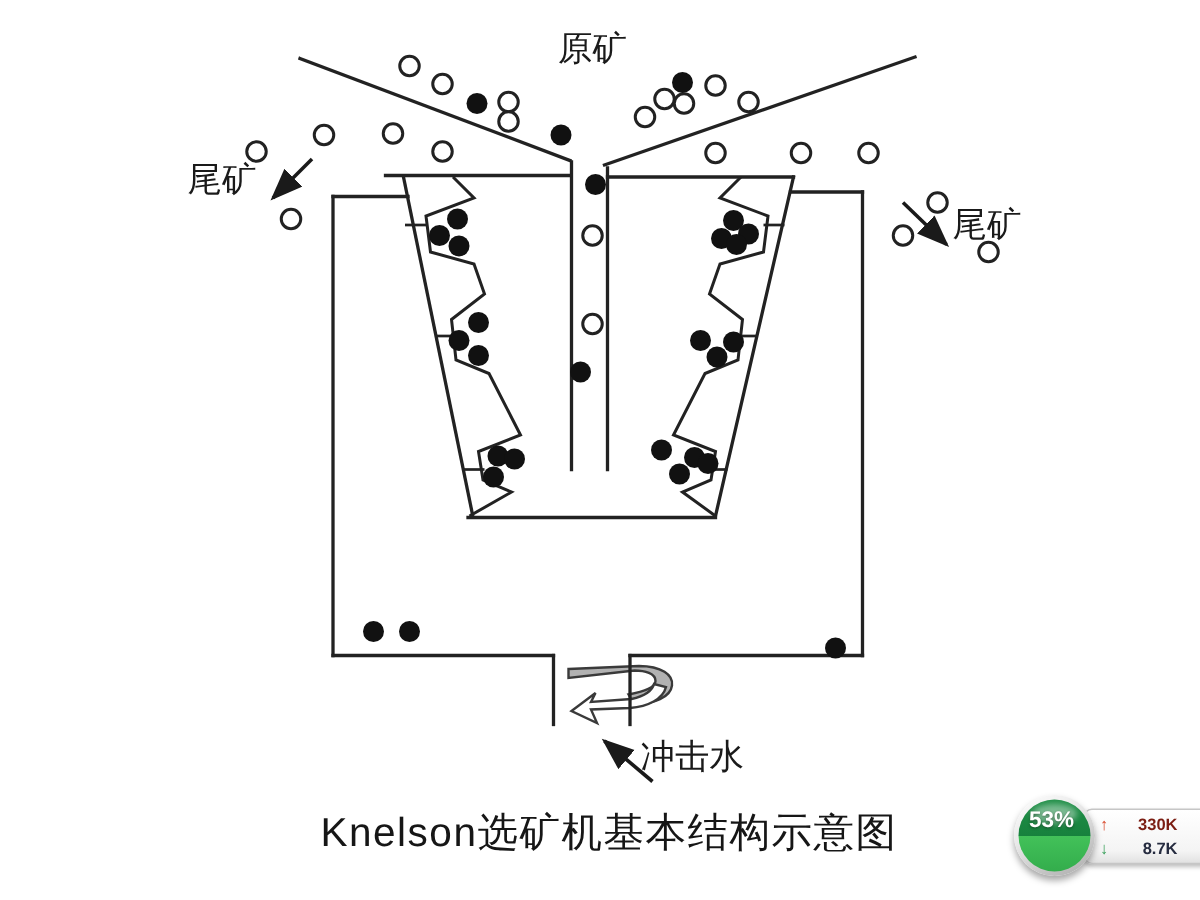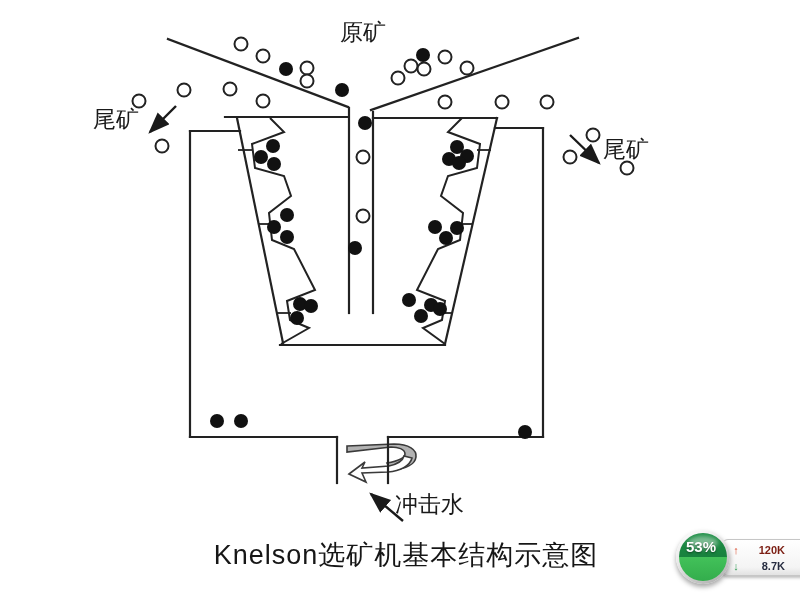--- a/index.html
+++ b/index.html
@@ -1,20 +1,20 @@
 <!DOCTYPE html>
 <html><head>
 <meta charset="utf-8">
 <style>
   html,body{margin:0;padding:0;}
   body{
     width:800px;height:600px;position:relative;overflow:hidden;
     background:#ffffff;font-family:"Liberation Sans","DejaVu Sans",sans-serif;
   }
-  .stage{position:absolute;inset:0;}
+  .stage{position:absolute;inset:0;padding-left:32px;}
   svg text{user-select:none;}
   .diagram-line{stroke:#222;stroke-width:2.2;fill:none;stroke-linecap:square;}
   .zigzag{stroke:#222;stroke-width:2;fill:none;stroke-linejoin:miter;}
   .tick{stroke:#222;stroke-width:1.8;}
   .flow-arrow{stroke:#1a1a1a;stroke-width:2.4;fill:none;}
   .cjk-label{font-family:"Liberation Serif","DejaVu Serif",serif;font-size:23px;fill:#1a1a1a;}
   .caption{
     position:absolute;top:537px;left:6px;width:800px;text-align:center;
     font-size:27px;color:#161616;letter-spacing:1px;
     font-family:"Liberation Sans","DejaVu Sans",sans-serif;
@@ -172,21 +172,21 @@
     <text class="cjk-label" x="395" y="512">冲击水</text>
   </svg>
 
   <div class="caption">Knelson选矿机基本结构示意图</div>
 </div>
 
 <div class="net-widget">
   <div class="net-panel">
     <div class="net-row">
       <span class="arrow" style="color: rgb(217, 72, 43);">↑</span>
-      <span class="val" style="color: rgb(123, 29, 18);">120K</span>
+      <span class="val" style="color: rgb(123, 29, 18);">330K</span>
     </div>
     <div class="net-row">
       <span class="arrow" style="color: rgb(47, 155, 82);">↓</span>
       <span class="val" style="color: rgb(38, 44, 64);">8.7K</span>
     </div>
   </div>
   <div class="speed-ball">
     <div class="sphere">
       <div class="gloss"></div>
     </div>

